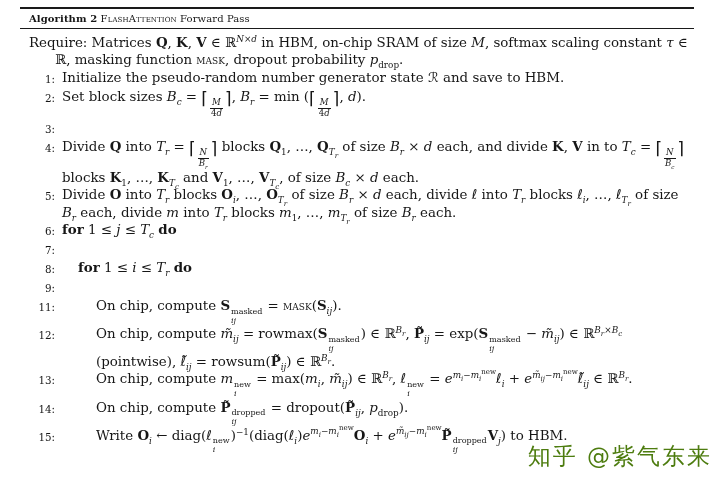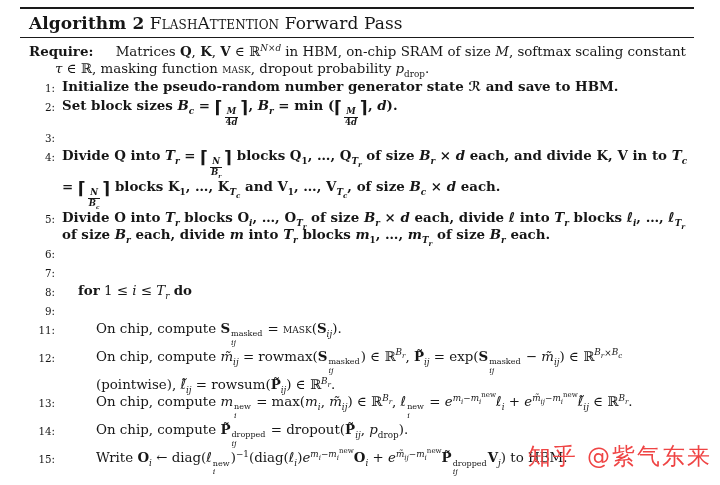--- a/index.html
+++ b/index.html
@@ -4,42 +4,42 @@
 <style>
   html,body{margin:0;padding:0;}
   body{
     width:720px;height:485px;background:#ffffff;overflow:hidden;position:relative;
     font-family:"DejaVu Serif","DejaVu Sans",serif;color:#161616;
     -webkit-font-smoothing:antialiased;
   }
   .algo-box{position:absolute;left:20px;top:7px;width:674px;}
   .rule-top{border-top:2.4px solid #1a1a1a;}
   .rule-mid{border-top:1.2px solid #1a1a1a;margin-top:1px;}
-  .algo-header{font-size:17px;padding:4px 0 3px 9px;letter-spacing:.1px;}
+  .algo-header{font-size:10px;padding:4px 0 3px 9px;letter-spacing:.1px;}
   .algo-label{font-weight:bold;}
   .sc{font-variant:small-caps;}
   .algo-body{padding:5px 2px 2px 9px;font-size:13.4px;line-height:17px;}
   .require-line{padding-left:26px;text-indent:-26px;margin-bottom:1px;}
-  .req-kw{font-weight:bold;margin-right:18px;}
+  .req-kw{font-weight:normal;margin-right:0;}
   .algo-line{display:flex;align-items:flex-start;}
   .line-num{width:26px;min-width:26px;text-align:right;font-size:10.3px;margin-right:7px;line-height:17px;padding-top:2px;}
   .line-content{flex:1;}
-  .indent-0{padding-left:0;font-weight:bold;}
+  .indent-0{padding-left:0;}
   .indent-1{padding-left:16px;}
   .indent-2{padding-left:34px;}
   sub,sup{font-size:0.66em;line-height:0;}
   sup sub,sub sub,sub sup,sup sup{font-size:0.8em;}
   .ss{display:inline-flex;flex-direction:column;align-items:flex-start;font-size:0.6em;line-height:1.1;vertical-align:-0.42em;margin:0 1px;}
   .ss span{display:block;}
   .frac{display:inline-flex;flex-direction:column;align-items:center;font-size:0.64em;line-height:1.15;vertical-align:-0.5em;margin:0 1px;}
   .ft{border-bottom:1px solid #161616;padding:0 2px;text-align:center;}
   .fb{padding:0 2px;text-align:left;}
   .lc,.rc{font-family:"DejaVu Sans",sans-serif;font-size:1.28em;vertical-align:-0.16em;line-height:1;}
   .watermark{
-    position:absolute;right:8px;bottom:13px;font-size:23px;color:#ef4444;
+    position:absolute;right:8px;bottom:13px;font-size:23px;color:#4d7c0f;
     font-family:"DejaVu Sans",sans-serif;letter-spacing:2px;white-space:nowrap;text-align:center;
   }
 </style>
 </head>
 <body>
 
 <div class="algo-box">
   <div class="rule-top"></div>
   <div class="algo-header">
     <span class="algo-label">Algorithm 2</span>
@@ -79,20 +79,21 @@
               <span class="ft"><i>N</i></span>
               <span class="fb"><i>B<sub>c</sub></i></span>
             </span><span class="rc">⌉</span> blocks <b>K</b><sub>1</sub>, …, <b>K</b><sub><i>T<sub>c</sub></i></sub> and <b>V</b><sub>1</sub>, …, <b>V</b><sub><i>T<sub>c</sub></i></sub>, of size <i>B<sub>c</sub></i> × <i>d</i> each.</div>
         </div>
         <div class="algo-line">
           <span class="line-num">5:</span>
           <div class="line-content indent-0">Divide <b>O</b> into <i>T<sub>r</sub></i> blocks <b>O</b><sub><i>i</i></sub>, …, <b>O</b><sub><i>T<sub>r</sub></i></sub> of size <i>B<sub>r</sub></i> × <i>d</i> each, divide <i>ℓ</i> into <i>T<sub>r</sub></i> blocks <i>ℓ<sub>i</sub></i>, …, <i>ℓ</i><sub><i>T<sub>r</sub></i></sub> of size <i>B<sub>r</sub></i> each, divide <i>m</i> into <i>T<sub>r</sub></i> blocks <i>m</i><sub>1</sub>, …, <i>m</i><sub><i>T<sub>r</sub></i></sub> of size <i>B<sub>r</sub></i> each.</div>
         </div>
         <div class="algo-line">
           <span class="line-num">6:</span>
+          <div class="line-content indent-0"><b>for</b> 1 ≤ <i>j</i> ≤ <i>T<sub>c</sub></i> <b>do</b></div>
         </div>
         <div class="algo-line">
           <span class="line-num">7:</span>
         </div>
         <div class="algo-line">
           <span class="line-num">8:</span>
           <div class="line-content indent-1"><b>for</b> 1 ≤ <i>i</i> ≤ <i>T<sub>r</sub></i> <b>do</b></div>
         </div>
         <div class="algo-line">
           <span class="line-num">9:</span>

